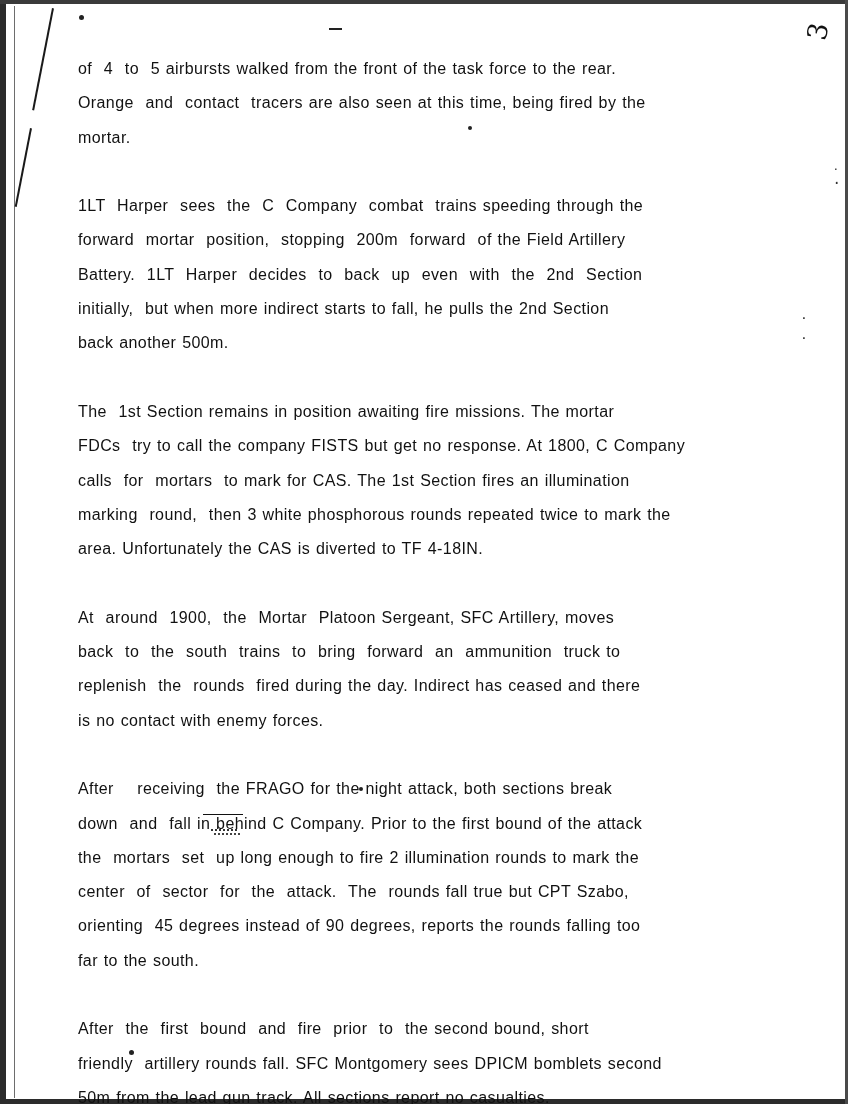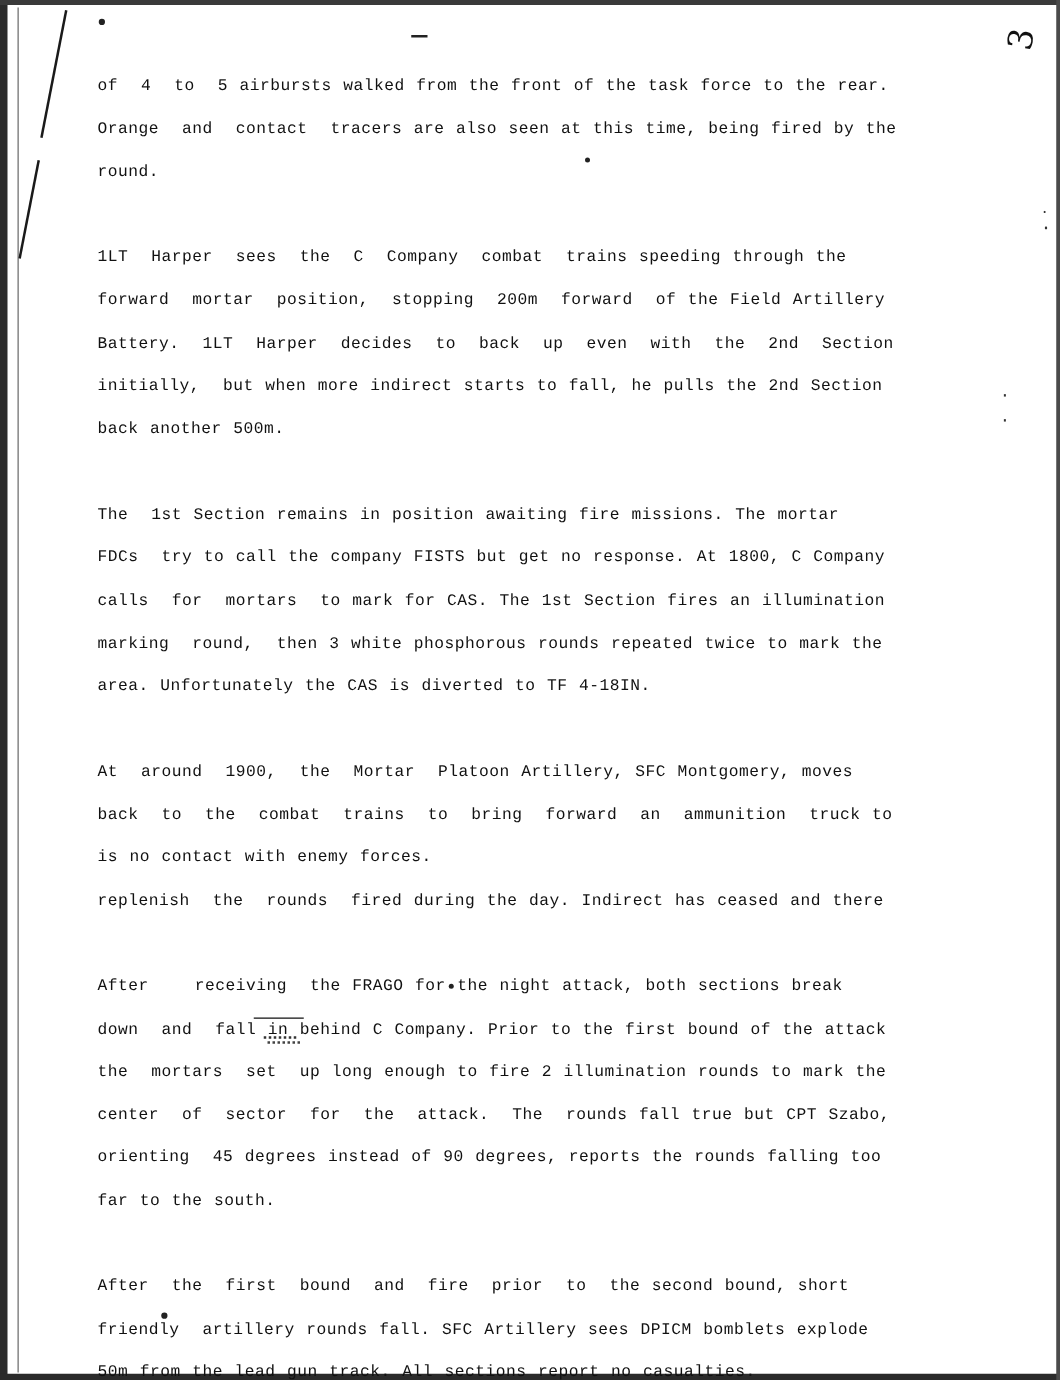--- a/index.html
+++ b/index.html
@@ -139,22 +139,22 @@
     border-bottom: 2px dotted #444;
   }
 
   .doc-body {
     position: absolute;
     left: 78px;
     top: 52px;
     width: 768px;
   }
   .para {
-    font-family: Liberation Mono, monospace;
-    font-size: 13px;
+    font-family: Liberation Sans, sans-serif;
+    font-size: 16px;
     color: #111;
     line-height: 34.3px;
     margin: 0 0 0 0;
     text-align: justify;
     letter-spacing: 0.4px;
     white-space: pre-wrap;
     word-spacing: 1px;
   }
   .para + .para {
     margin-top: 0;
@@ -194,20 +194,20 @@
   <div class="smudge smudge-a">.</div>
   <div class="smudge smudge-b">·</div>
   <div class="smudge smudge-c">·</div>
   <div class="smudge smudge-d">·</div>
 
   <div class="underline-south"></div>
   <div class="squiggle-south"></div>
   <div class="squiggle-after"></div>
 
   <div class="doc-body" id="doc-body">
-      <p class="para"><span class="line">of  4  to  5 airbursts walked from the front of the task force to the rear.</span><span class="line">Orange  and  contact  tracers are also seen at this time, being fired by the</span><span class="line">round.</span></p>
+      <p class="para"><span class="line">of  4  to  5 airbursts walked from the front of the task force to the rear.</span><span class="line">Orange  and  contact  tracers are also seen at this time, being fired by the</span><span class="line">mortar.</span></p>
       <p class="para indent"><span class="line">1LT  Harper  sees  the  C  Company  combat  trains speeding through the</span><span class="line">forward  mortar  position,  stopping  200m  forward  of the Field Artillery</span><span class="line">Battery.  1LT  Harper  decides  to  back  up  even  with  the  2nd  Section</span><span class="line">initially,  but when more indirect starts to fall, he pulls the 2nd Section</span><span class="line">back another 500m.</span></p>
       <p class="para indent"><span class="line">The  1st Section remains in position awaiting fire missions. The mortar</span><span class="line">FDCs  try to call the company FISTS but get no response. At 1800, C Company</span><span class="line">calls  for  mortars  to mark for CAS. The 1st Section fires an illumination</span><span class="line">marking  round,  then 3 white phosphorous rounds repeated twice to mark the</span><span class="line">area. Unfortunately the CAS is diverted to TF 4-18IN.</span></p>
-      <p class="para indent"><span class="line">At  around  1900,  the  Mortar  Platoon Artillery, SFC Montgomery, moves</span><span class="line">back  to  the  combat  trains  to  bring  forward  an  ammunition  truck to</span><span class="line">is no contact with enemy forces.</span><span class="line">replenish  the  rounds  fired during the day. Indirect has ceased and there</span></p>
+      <p class="para indent"><span class="line">At  around  1900,  the  Mortar  Platoon Sergeant, SFC Artillery, moves</span><span class="line">back  to  the  south  trains  to  bring  forward  an  ammunition  truck to</span><span class="line">replenish  the  rounds  fired during the day. Indirect has ceased and there</span><span class="line">is no contact with enemy forces.</span></p>
       <p class="para indent"><span class="line">After    receiving  the FRAGO for the night attack, both sections break</span><span class="line">down  and  fall in behind C Company. Prior to the first bound of the attack</span><span class="line">the  mortars  set  up long enough to fire 2 illumination rounds to mark the</span><span class="line">center  of  sector  for  the  attack.  The  rounds fall true but CPT Szabo,</span><span class="line">orienting  45 degrees instead of 90 degrees, reports the rounds falling too</span><span class="line">far to the south.</span></p>
-      <p class="para indent"><span class="line">After  the  first  bound  and  fire  prior  to  the second bound, short</span><span class="line">friendly  artillery rounds fall. SFC Artillery sees DPICM bomblets explode</span><span class="line">50m from the lead gun track. All sections report no casualties.</span></p>
+      <p class="para indent"><span class="line">After  the  first  bound  and  fire  prior  to  the second bound, short</span><span class="line">friendly  artillery rounds fall. SFC Montgomery sees DPICM bomblets second</span><span class="line">50m from the lead gun track. All sections report no casualties.</span></p>
     </div>
 </div>
 
 </body></html>

